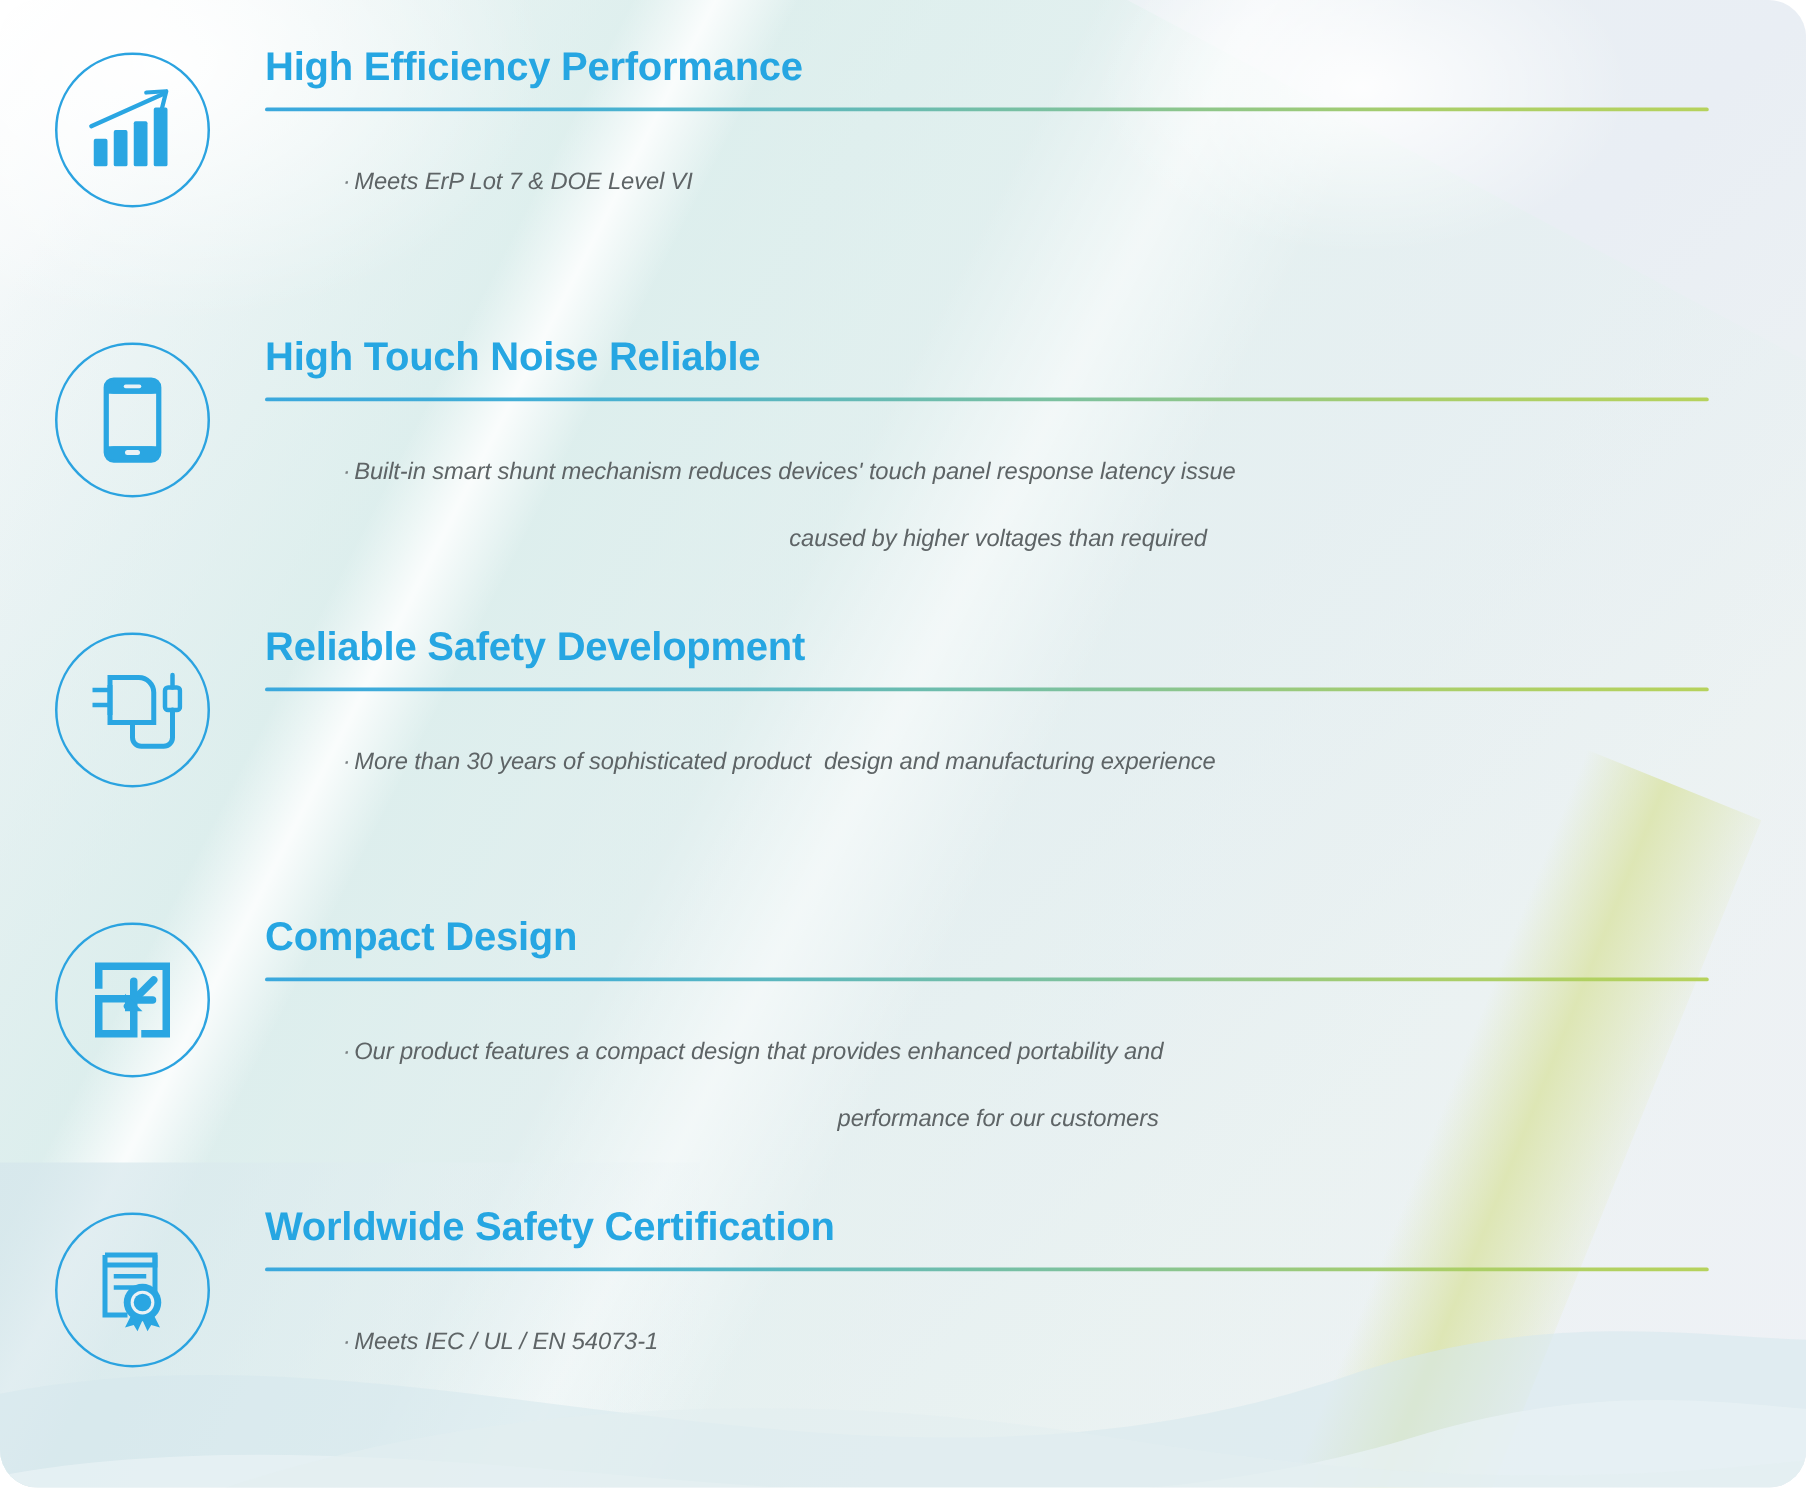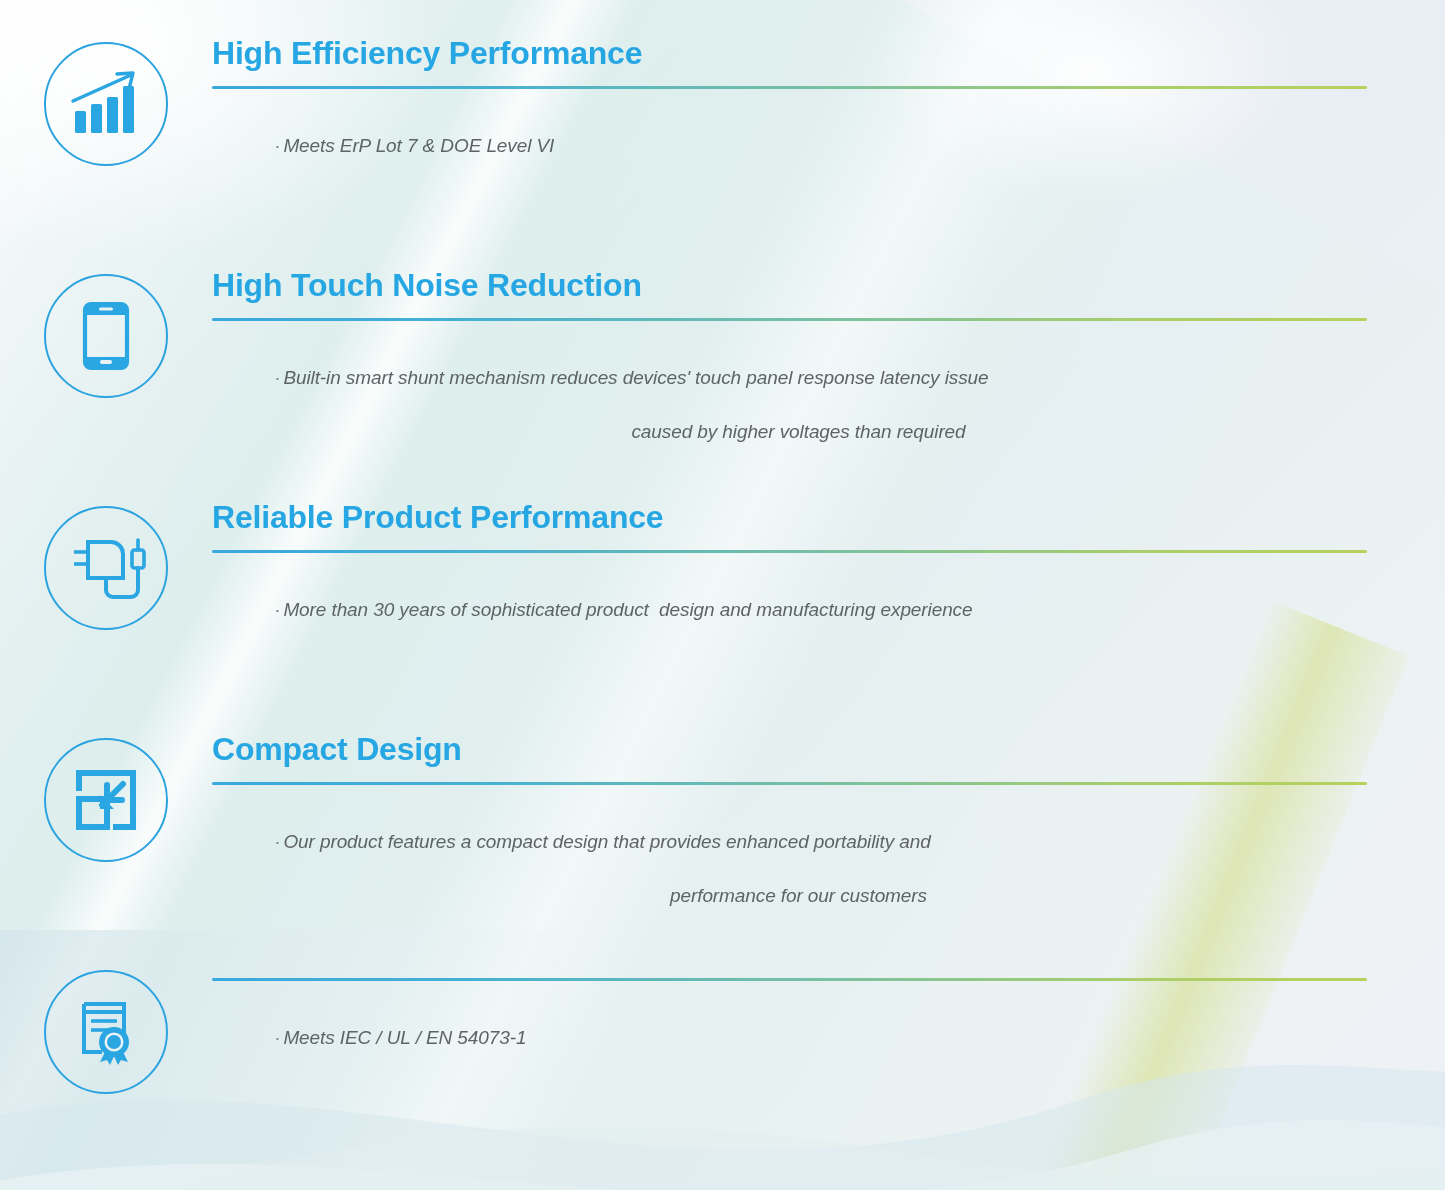--- a/index.html
+++ b/index.html
@@ -9,20 +9,21 @@
     font-family:"Liberation Sans", sans-serif;
     overflow:hidden;
   }
 
   #page {
     position:relative;
     width:1445px; height:1190px;
     background:
       linear-gradient(135deg, #ffffff 0%, #f2f7f8 10%, #eaf1f4 30%, #e9eef4 55%, #edf2f3 75%, #eef1f6 100%);
     overflow:hidden;
+    border-radius:30px;
   }
 
   
   .bg-layer { position:absolute; pointer-events:none; }
 
   .bg-diag-a {
     top:-320px; left:300px;
     width:1500px; height:1900px;
     background:linear-gradient(90deg, rgba(223,240,238,0) 0%, rgba(215,237,234,.75) 25%, rgba(226,241,238,.55) 60%, rgba(235,240,246,0) 100%);
     transform:rotate(28deg);
@@ -197,21 +198,21 @@
             <rect x="3" y="3" width="42" height="11" rx="6" ry="6" fill="#2aa6e2"></rect>
             <rect x="3" y="9" width="42" height="5" fill="#2aa6e2"></rect>
             <rect x="3" y="56" width="42" height="11" rx="6" ry="6" fill="#2aa6e2"></rect>
             <rect x="3" y="56" width="42" height="5" fill="#2aa6e2"></rect>
             <rect x="17" y="6.5" width="14" height="3" rx="1.5" fill="#eaf2f6"></rect>
             <rect x="18" y="59" width="12" height="4" rx="2" fill="#eaf2f6"></rect>
           </svg>
         </div>
       </div>
       <div class="text-cell">
-        <div class="feature-title">High Touch Noise Reduction</div>
+        <div class="feature-title">High Touch Noise Reliable</div>
         <div class="divider"></div>
         <div class="bullets">
           <div class="bullet">
             <span class="dot">·</span><span>Built-in smart shunt mechanism reduces devices' touch panel response latency issue</span>
             <span class="cont">caused by higher voltages than required</span>
           </div>
         </div>
       </div>
     </div>
 
@@ -223,21 +224,21 @@
             <line x1="22" y1="16" x2="22" y2="40" stroke="#2aa6e2" stroke-width="4"></line>
             <line x1="8" y1="20" x2="22" y2="20" stroke="#2aa6e2" stroke-width="3.6"></line>
             <line x1="8" y1="32" x2="22" y2="32" stroke="#2aa6e2" stroke-width="3.6"></line>
             <path d="M40,46 L40,58 A7,7 0 0 0 47,65 L65,65 A7,7 0 0 0 72,58 L72,36" fill="none" stroke="#2aa6e2" stroke-width="4" stroke-linecap="round"></path>
             <rect x="66" y="18" width="12" height="18" rx="2.5" fill="none" stroke="#2aa6e2" stroke-width="3.6"></rect>
             <line x1="72" y1="8" x2="72" y2="18" stroke="#2aa6e2" stroke-width="3.6" stroke-linecap="round"></line>
           </svg>
         </div>
       </div>
       <div class="text-cell">
-        <div class="feature-title">Reliable Product Performance</div>
+        <div class="feature-title">Reliable Safety Development</div>
         <div class="divider"></div>
         <div class="bullets">
           <div class="bullet">
             <span class="dot">·</span><span>More than 30 years of sophisticated product  design and manufacturing experience</span>
           </div>
         </div>
       </div>
     </div>
 
     <div class="row row-4">
@@ -274,20 +275,21 @@
             <line x1="19" y1="32" x2="45" y2="32" stroke="#2aa6e2" stroke-width="3.6"></line>
             <path d="M34,52 L28,64 L35,62 L38,67 L43,56 Z" fill="#2aa6e2"></path>
             <path d="M50,52 L56,64 L49,62 L46,67 L41,56 Z" fill="#2aa6e2"></path>
             <circle cx="42" cy="44" r="15" fill="#2aa6e2"></circle>
             <circle cx="42" cy="44" r="9.5" fill="#eaf2f6"></circle>
             <circle cx="42" cy="44" r="7" fill="#2aa6e2"></circle>
           </svg>
         </div>
       </div>
       <div class="text-cell">
+        <div class="feature-title">Worldwide Safety Certification</div>
         <div class="divider"></div>
         <div class="bullets">
           <div class="bullet">
             <span class="dot">·</span><span>Meets IEC / UL / EN 54073-1</span>
           </div>
         </div>
       </div>
     </div>
 
   </div>

